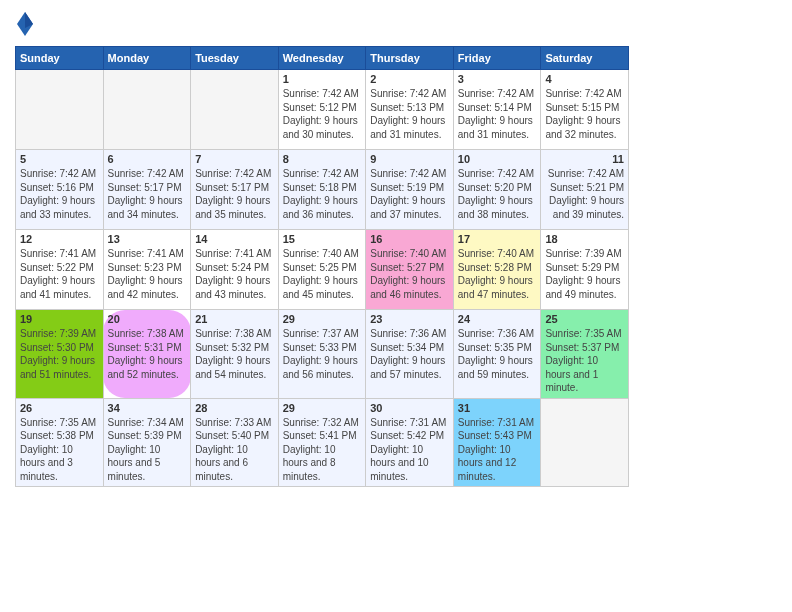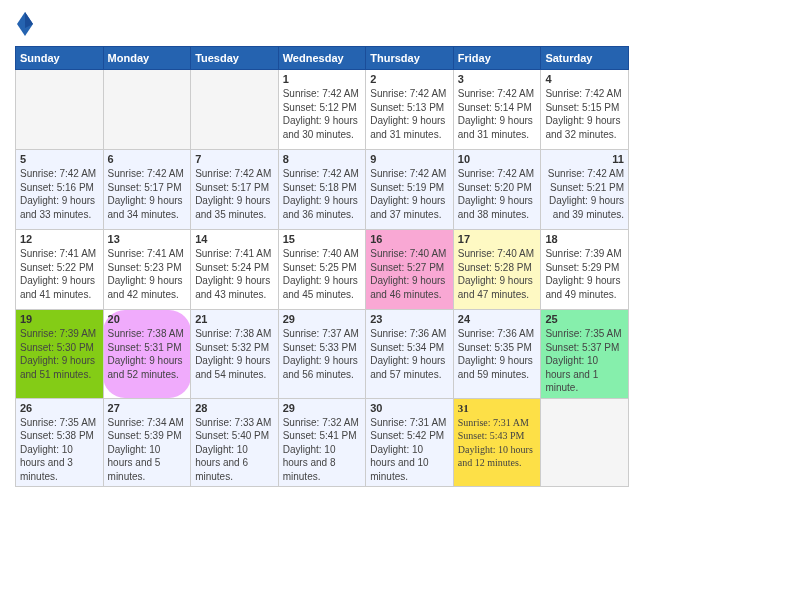--- a/index.html
+++ b/index.html
@@ -232,36 +232,36 @@
             <span class="day-number">25</span>
             <div class="day-info">Sunrise: 7:35 AM<br>Sunset: 5:37 PM<br>Daylight: 10 hours and 1 minute.</div>
           </td>
         </tr>
         <tr>
           <td style="background: rgb(240, 244, 255);">
             <span class="day-number">26</span>
             <div class="day-info">Sunrise: 7:35 AM<br>Sunset: 5:38 PM<br>Daylight: 10 hours and 3 minutes.</div>
           </td>
           <td style="background: rgb(240, 244, 255);">
-            <span class="day-number">27</span>
+            <span class="day-number">34</span>
             <div class="day-info">Sunrise: 7:34 AM<br>Sunset: 5:39 PM<br>Daylight: 10 hours and 5 minutes.</div>
           </td>
           <td style="background: rgb(240, 244, 255);">
             <span class="day-number">28</span>
             <div class="day-info">Sunrise: 7:33 AM<br>Sunset: 5:40 PM<br>Daylight: 10 hours and 6 minutes.</div>
           </td>
           <td style="background: rgb(240, 244, 255);">
             <span class="day-number">29</span>
             <div class="day-info">Sunrise: 7:32 AM<br>Sunset: 5:41 PM<br>Daylight: 10 hours and 8 minutes.</div>
           </td>
           <td style="background: rgb(240, 244, 255);">
             <span class="day-number">30</span>
             <div class="day-info">Sunrise: 7:31 AM<br>Sunset: 5:42 PM<br>Daylight: 10 hours and 10 minutes.</div>
           </td>
-          <td style="background: #fde047; font-family: Liberation Serif, serif;">
+          <td style="background: #7dd3fc;">
             <span class="day-number">31</span>
             <div class="day-info">Sunrise: 7:31 AM<br>Sunset: 5:43 PM<br>Daylight: 10 hours and 12 minutes.</div>
           </td>
           <td style="background: rgb(245, 245, 245);"></td>
         </tr>
       </tbody>
   </table>
 </div>
 
 </body></html>

